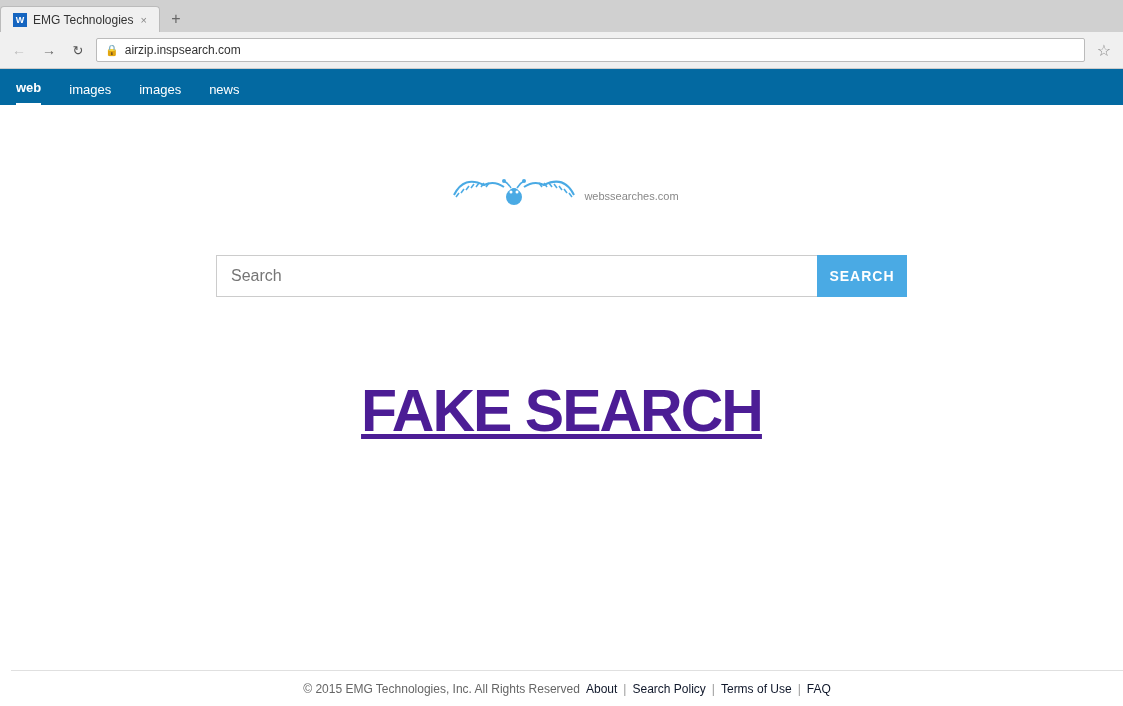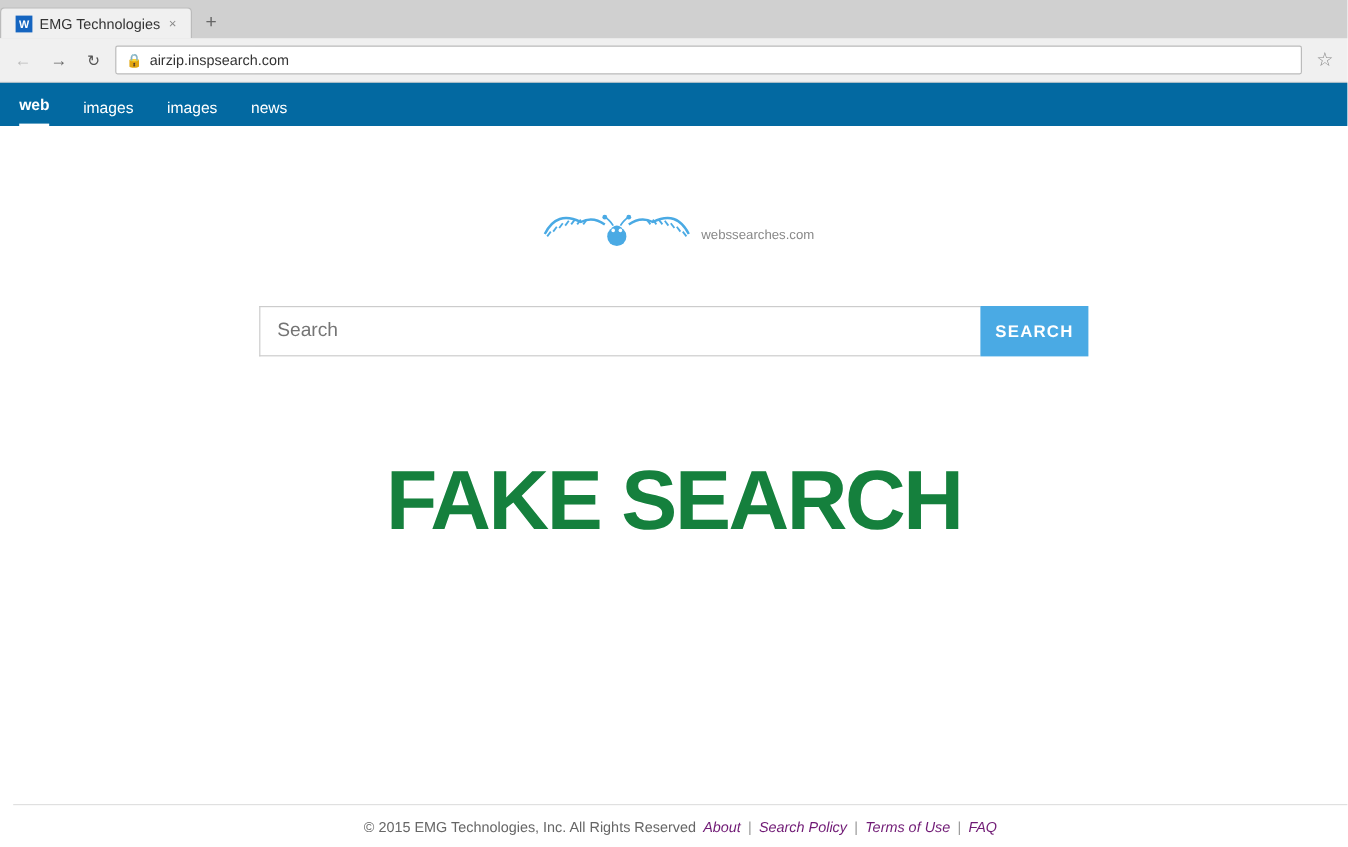--- a/index.html
+++ b/index.html
@@ -192,49 +192,49 @@
       background: #4aaae4;
       color: #fff;
       font-size: 14px;
       font-weight: bold;
       letter-spacing: 1px;
       border: none;
       cursor: pointer;
     }
 
     .fake-search-text {
-      font-size: 70px;
+      font-size: 59px;
       font-weight: 900;
-      color: #15803d;
+      color: #4c1d95;
       margin-top: 40px;
       letter-spacing: -2px;
+      text-decoration: underline;
     }
 
     
     .page-footer {
       position: absolute;
       bottom: 0;
       left: 0;
       right: 0;
       height: 36px;
       display: flex;
       align-items: center;
       justify-content: center;
       font-size: 12px;
       color: #666;
       border-top: 1px solid #e0e0e0;
       background: #fff;
       gap: 6px;
       margin-left: 11px;
     }
     .footer-link {
-      color: #701a75;
+      color: #0f172a;
       cursor: pointer;
       text-decoration: none;
-      font-style: italic;
     }
     .footer-separator {
       color: #999;
     }
 
     .page-wrapper {
       position: relative;
       width: 1123px;
       height: 706px;
       overflow: hidden;

